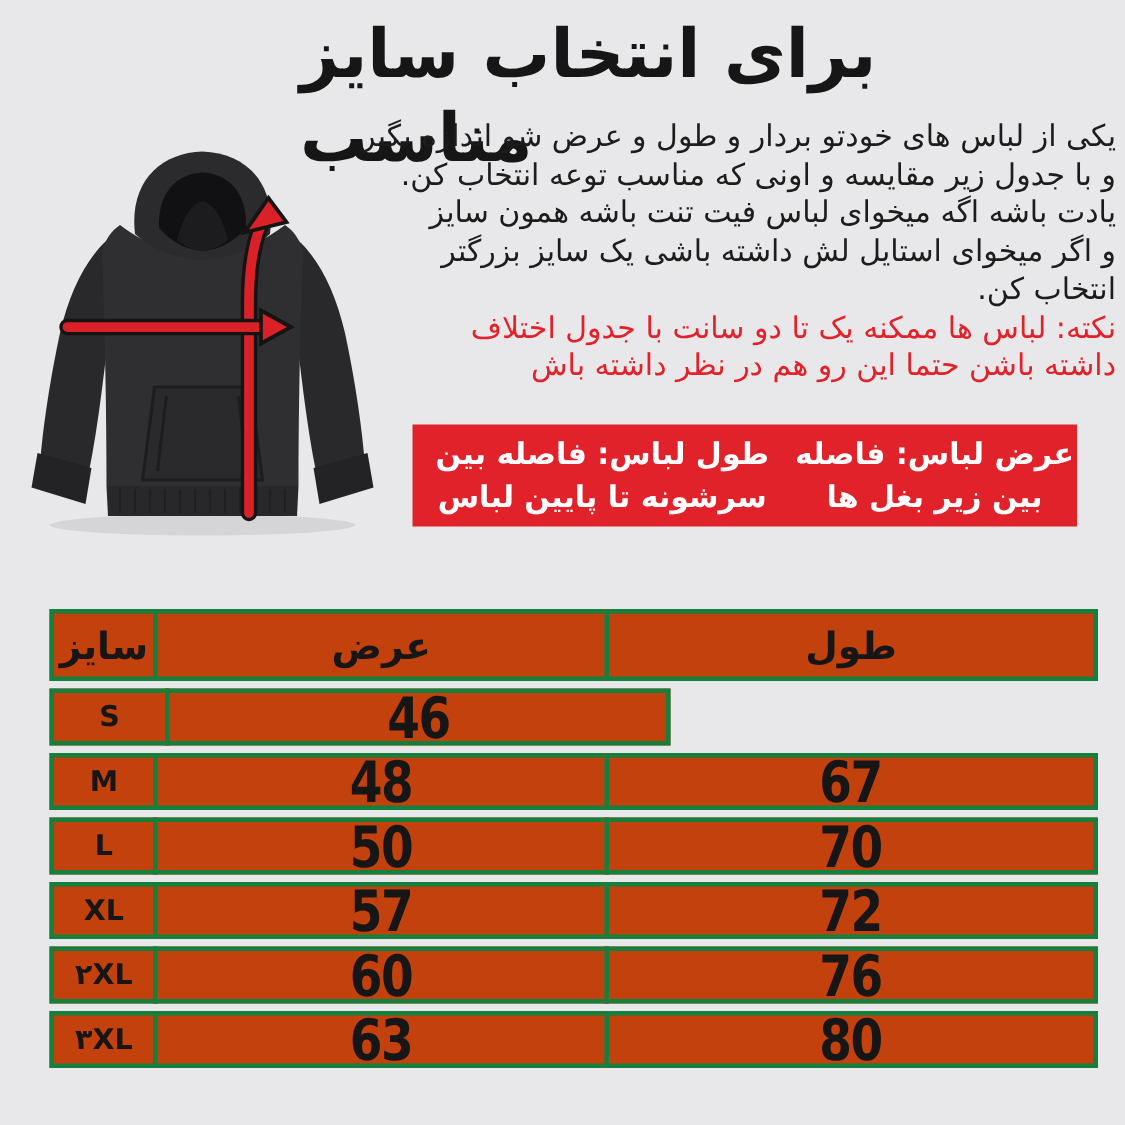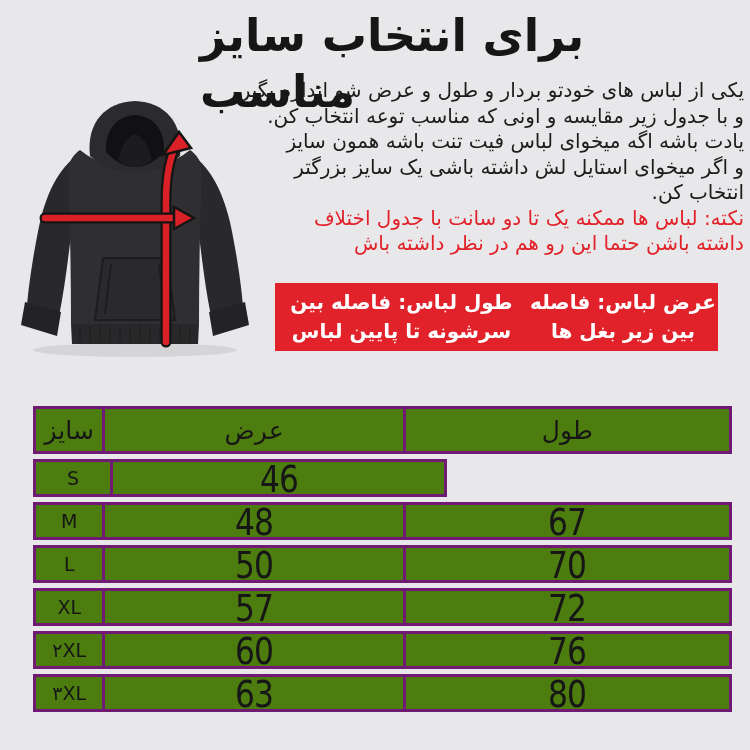--- a/index.html
+++ b/index.html
@@ -12,22 +12,22 @@
   .intro .note{color:#e2222a;}
   .defs-box{position:absolute;left:275px;top:283px;width:443px;height:68px;background:#e2222a;
             color:#ffffff;direction:rtl;display:flex;flex-direction:row;align-items:center;
             justify-content:center;font-weight:bold;font-size:20px;line-height:29px;text-align:center;}
   .hoodie-wrap{position:absolute;left:10px;top:92px;width:250px;height:268px;}
   .size-table{position:absolute;left:33px;top:406px;width:699px;display:flex;
               flex-direction:column;gap:5px;}
   .t-row{display:flex;}
   .t-row.header{height:48px;}
   .t-row.data{height:38px;}
-  .t-cell{box-sizing:border-box;border:3px solid #701a75;background:#4d7c0f;display:flex;
-          align-items:center;justify-content:center;font-weight:normal;color:#161616;}
+  .t-cell{box-sizing:border-box;border:3px solid #15803d;background:#c2410c;display:flex;
+          align-items:center;justify-content:center;font-weight:bold;color:#161616;}
   .col-size{width:80px;}
   .col-width{width:337px;margin-left:-3px;}
   .col-length{width:366px;margin-left:-3px;}
   .header .t-cell{font-size:25px;direction:rtl;}
   .data .col-size{font-size:19px;direction:ltr;}
   .num{font-size:33px;display:inline-block;transform:scale(0.95,1.15);letter-spacing:-1px;}
 </style>
 </head>
 <body>
 

